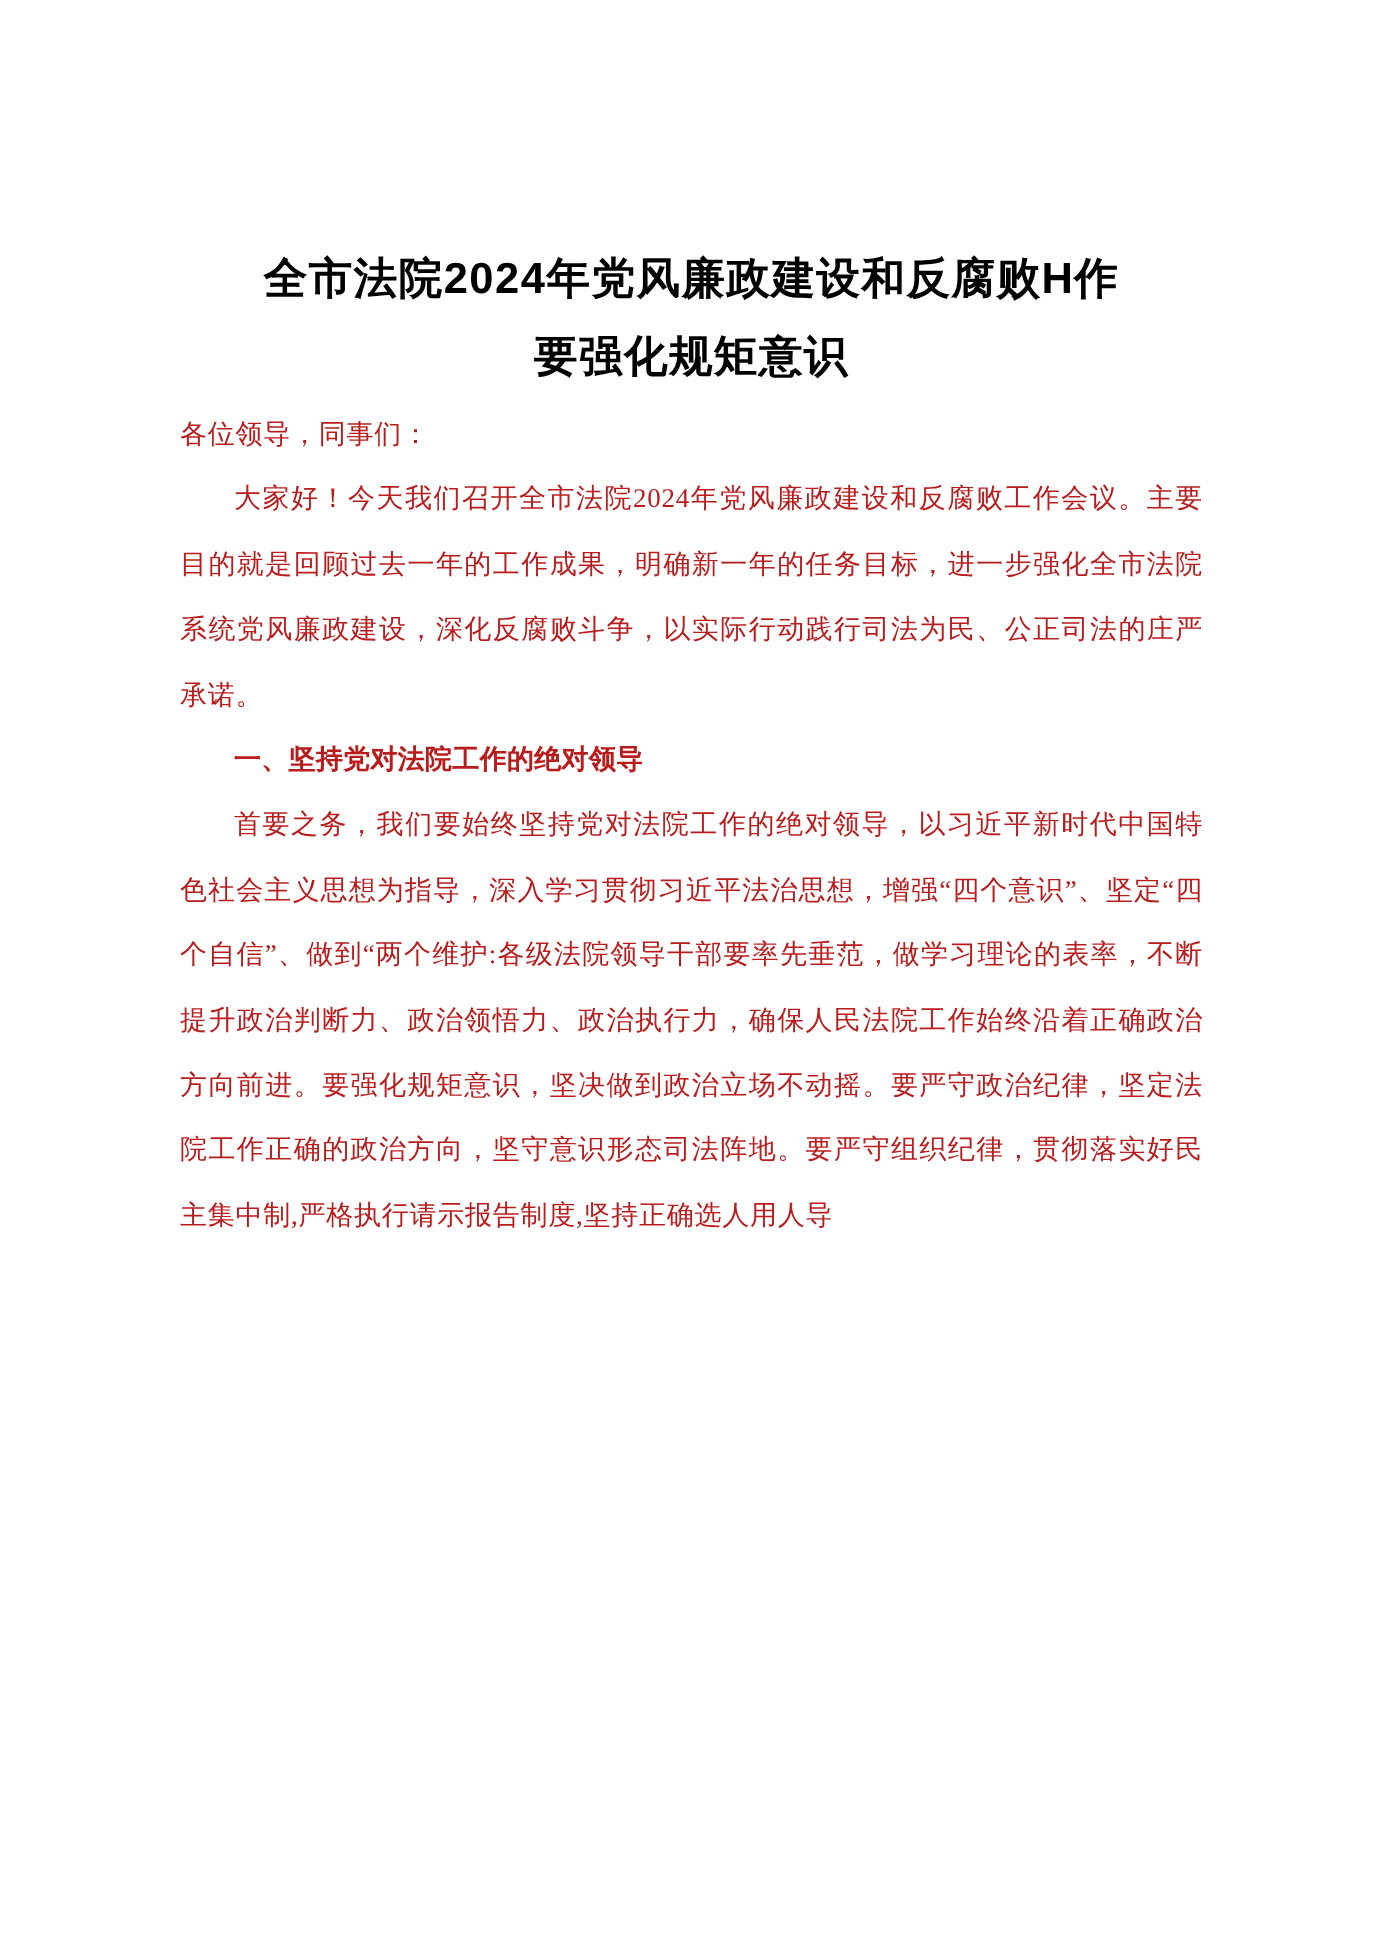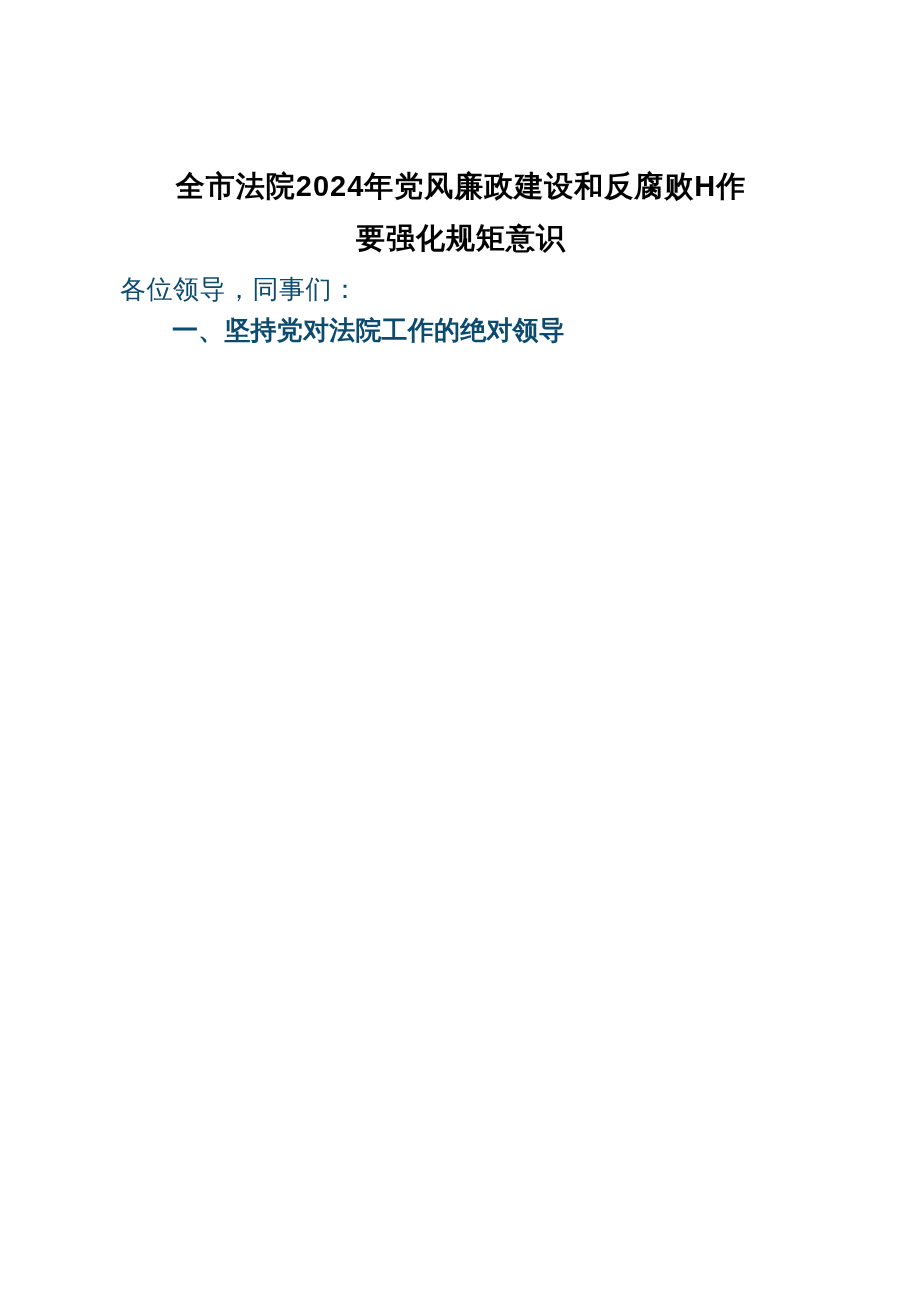--- a/index.html
+++ b/index.html
@@ -25,54 +25,56 @@
       font-weight: 700;
       font-size: 29px;
       line-height: 52px;
       text-align: center;
       margin: 0 0 4px 0;
       letter-spacing: 1px;
       color: #000000;
     }
     .doc-body {
       font-family: "Liberation Serif", serif;
-      font-size: 26px;
+      font-size: 18px;
       line-height: 43.4px;
       text-align: justify;
       letter-spacing: 0.5px;
-      color: #0c4a6e;
+      color: #b91c1c;
     }
     .doc-body p {
       margin: 0;
     }
     .salutation {
       text-indent: 0;
     }
     .para {
       text-indent: 2em;
     }
     .heading {
       font-weight: 700;
       text-indent: 2em;
-      font-family: Liberation Mono, monospace;
+      font-family: Liberation Sans, sans-serif;
       letter-spacing: 0.2px;
     }
   </style>
 </head>
 <body>
 
 <div class="page">
 
   <h1 class="doc-title">
     <div>全市法院2024年党风廉政建设和反腐败H作</div>
     <div>要强化规矩意识</div>
   </h1>
 
   <div class="doc-body">
     <p class="salutation">各位领导，同事们：</p>
 
+    <p class="para">大家好！今天我们召开全市法院2024年党风廉政建设和反腐败工作会议。主要目的就是回顾过去一年的工作成果，明确新一年的任务目标，进一步强化全市法院系统党风廉政建设，深化反腐败斗争，以实际行动践行司法为民、公正司法的庄严承诺。</p>
 
 
     <p class="heading">一、坚持党对法院工作的绝对领导</p>
 
+    <p class="para">首要之务，我们要始终坚持党对法院工作的绝对领导，以习近平新时代中国特色社会主义思想为指导，深入学习贯彻习近平法治思想，增强“四个意识”、坚定“四个自信”、做到“两个维护:各级法院领导干部要率先垂范，做学习理论的表率，不断提升政治判断力、政治领悟力、政治执行力，确保人民法院工作始终沿着正确政治方向前进。要强化规矩意识，坚决做到政治立场不动摇。要严守政治纪律，坚定法院工作正确的政治方向，坚守意识形态司法阵地。要严守组织纪律，贯彻落实好民主集中制,严格执行请示报告制度,坚持正确选人用人导</p>
   </div>
 
 </div>
 
 </body></html>

